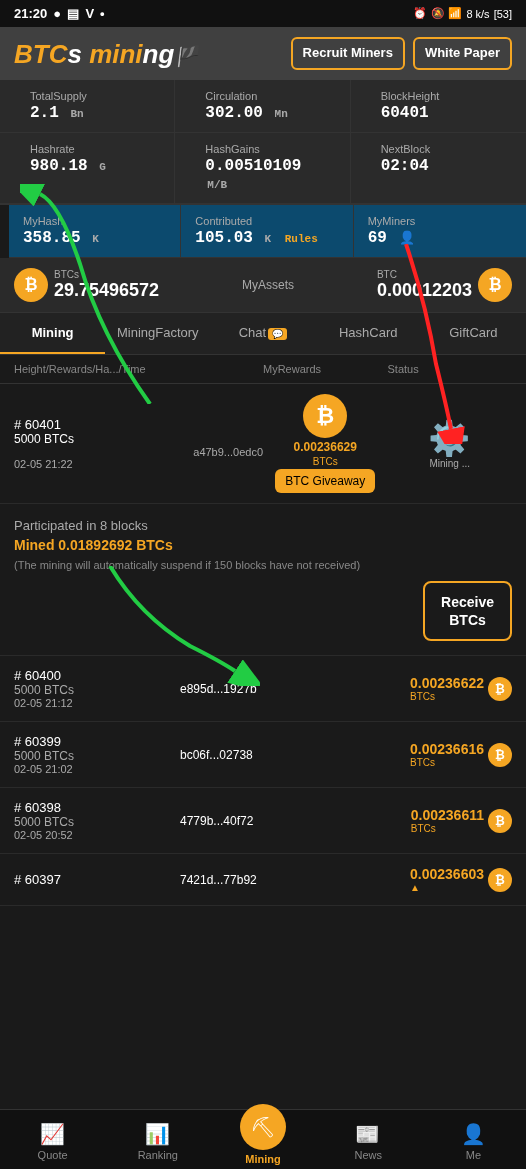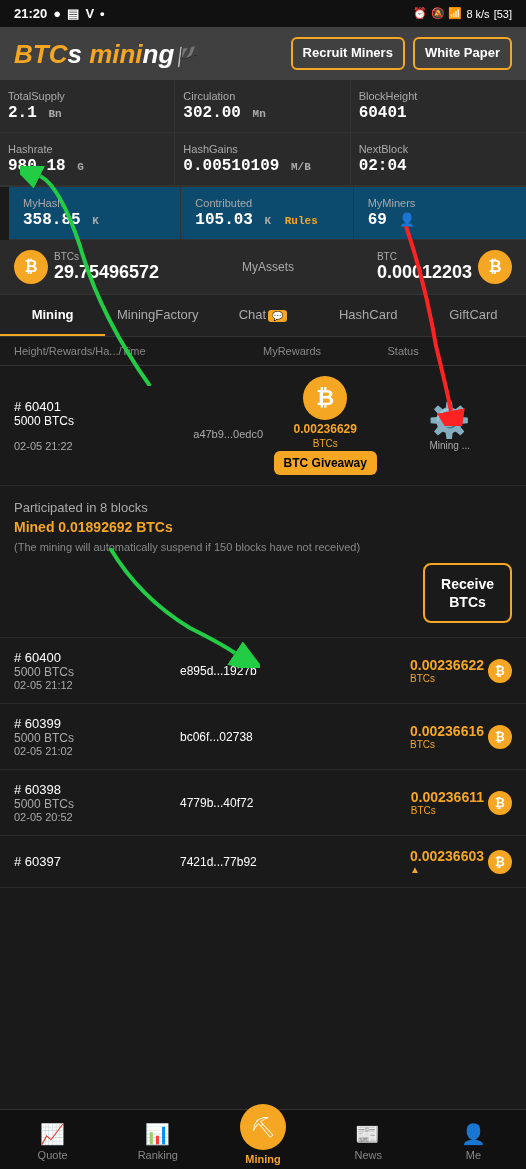--- a/index.html
+++ b/index.html
@@ -57,21 +57,21 @@
 
     
     .stats-grid {
       background: #2a2a2a;
       display: grid;
       grid-template-columns: 1fr 1fr 1fr;
       gap: 0;
       border-bottom: 1px solid #333;
     }
     .stat-cell {
-      padding: 10px 8px;
+      padding: 10px 30px;
       border-right: 1px solid #333;
       border-bottom: 1px solid #333;
     }
     .stat-cell:nth-child(3n) { border-right: none; }
     .stat-label { font-size: 11px; color: #aaa; margin-bottom: 2px; }
     .stat-value { font-size: 16px; font-weight: bold; color: #fff; font-family: Liberation Mono, monospace; }
     .stat-value .unit { font-size: 11px; color: #aaa; margin-left: 2px; }
 
     
     .my-stats {
@@ -172,21 +172,21 @@
     .row-hash { font-size: 11px; color: #aaa; text-align: right; }
     .row-time { font-size: 11px; color: #aaa; }
     .row-middle { display: flex; flex-direction: column; align-items: center; gap: 2px; }
     .btc-giveaway-btn {
       background: #f5a623;
       color: #000;
       border: none;
       padding: 5px 10px;
       border-radius: 6px;
       font-size: 12px;
-      font-weight: bold;
+      font-weight: normal;
       cursor: pointer;
     }
     .row-status { display: flex; flex-direction: column; align-items: center; }
     .status-text { font-size: 10px; color: #aaa; }
 
     
     .participated-block {
       background: #1a1a1a;
       padding: 14px 14px;
       border-bottom: 1px solid #2a2a2a;

